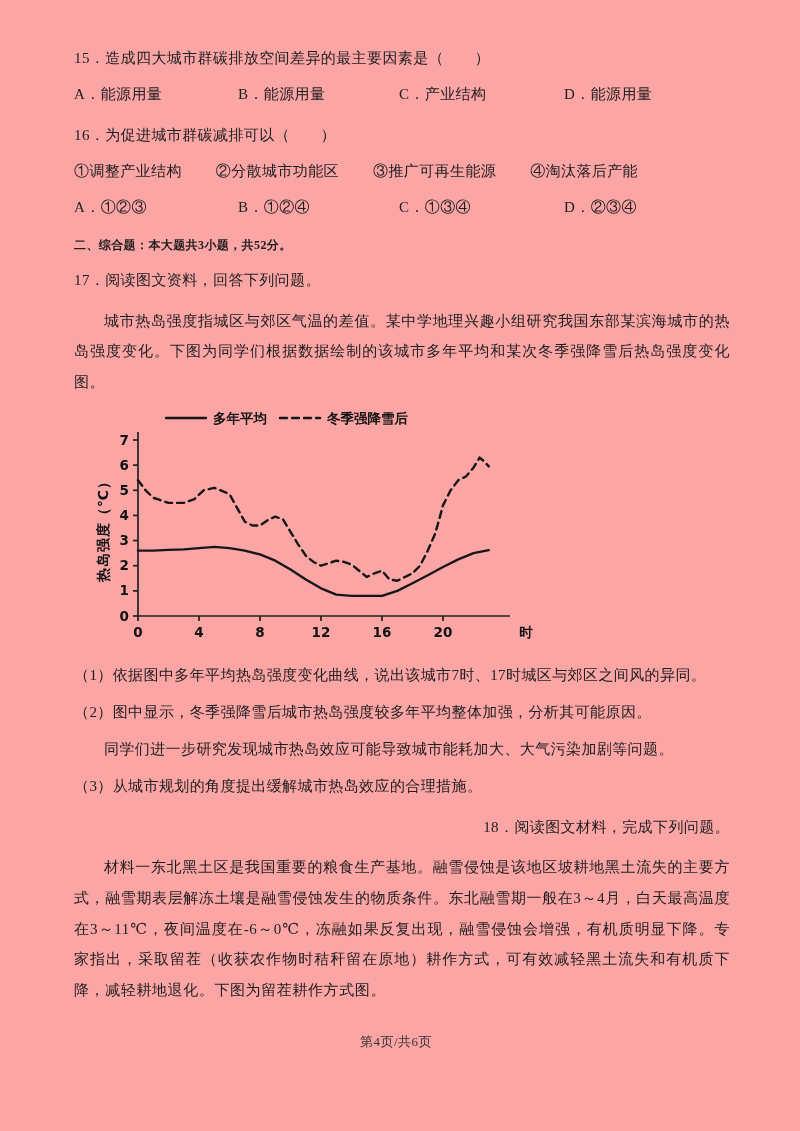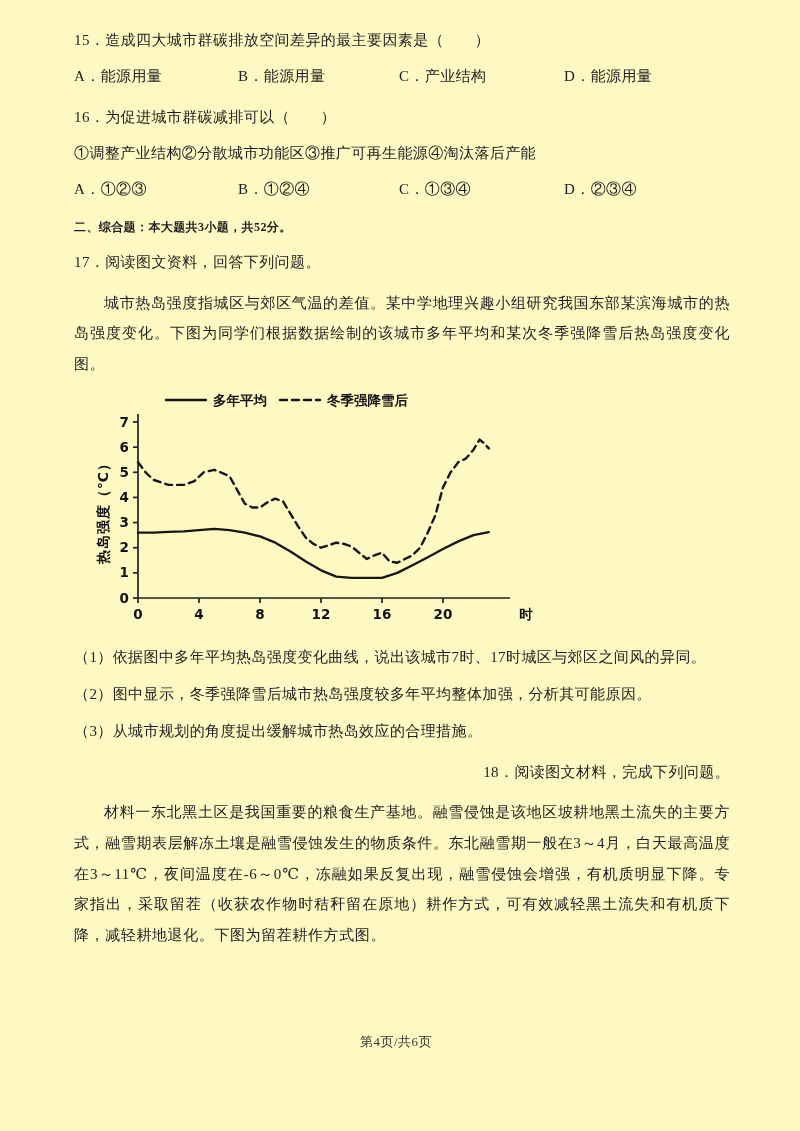--- a/index.html
+++ b/index.html
@@ -1,35 +1,35 @@
 <!DOCTYPE html>
 <html lang="zh"><head>
 <meta charset="utf-8">
 <style>
   html,body{margin:0;padding:0;background:#ffffff;}
   .page{
     position:relative;
     width:800px;height:1131px;
     box-sizing:border-box;
-    background:#fef9c3;
+    background:#fca5a5;
     color:#1d1d1f;
     font-family:"Liberation Serif","DejaVu Serif",serif;
     font-size:15px;
-    padding:29px 70px 0 74px;
+    padding:47px 70px 0 74px;
     overflow:hidden;
   }
   .stem{line-height:1.55;margin:0 0 13px 0;letter-spacing:0.4px;}
   .opts-grid{
     display:grid;
     grid-template-columns:164px 161px 165px 1fr;
     line-height:1.55;
     margin:0 0 17px 0;
     letter-spacing:0.4px;
   }
-  .items-row{display:flex;line-height:1.55;margin:0 0 13px 0;letter-spacing:0.4px;}
+  .items-row{display:flex;gap:34px;line-height:1.55;margin:0 0 13px 0;letter-spacing:0.4px;}
   .section-title{
     font-weight:bold;font-size:12px;line-height:1.5;margin:4px 0 15px 0;letter-spacing:0.4px;
   }
   .para{
     text-indent:2em;text-align:justify;line-height:2.05;margin:0 0 4px 0;letter-spacing:0.6px;
   }
   .subq{line-height:1.6;margin:13px 0;letter-spacing:0.4px;}
   .note{line-height:1.6;margin:13px 0;text-indent:2em;letter-spacing:0.4px;}
   .chart-wrap{margin:8px 0 10px 20px;width:446px;}
   .chart-wrap svg{display:block;}
@@ -118,20 +118,21 @@
           <text x="119" y="16.5" class="legend">多年平均</text>
           <line x1="186" y1="12" x2="226" y2="12" class="series" stroke-dasharray="7 5"></line>
           <text x="233" y="16.5" class="legend">冬季强降雪后</text>
           <polyline points="44.0,144.6 59.3,144.6 74.5,143.9 89.8,143.4 105.0,142.1 120.3,140.9 135.5,142.1 150.8,144.6 166.0,148.4 181.3,154.7 196.5,163.5 211.8,173.5 227.0,182.3 242.3,188.6 257.5,189.9 272.8,189.9 288.0,189.9 303.3,184.9 318.5,177.3 333.8,169.3 349.0,161.0 364.3,153.4 379.5,147.1 394.8,144.1" class="series"></polyline>
           <polyline points="44.0,74.2 51.6,84.3 59.3,91.8 74.5,96.9 89.8,96.9 100.4,93.1 109.6,84.3 120.3,81.8 135.5,88.1 143.1,101.9 150.8,115.7 158.4,119.5 166.0,119.5 175.2,113.2 181.3,110.7 188.9,113.2 196.5,125.8 204.1,138.3 211.8,149.7 219.4,155.9 227.0,159.7 234.6,157.2 242.3,154.7 249.9,155.9 257.5,158.5 265.1,164.7 272.8,171.0 280.4,167.3 288.0,164.7 295.6,173.5 303.3,174.8 310.9,171.0 318.5,167.3 326.1,159.7 333.8,144.6 341.4,127.0 349.0,99.4 356.6,84.3 364.3,74.2 371.9,70.5 379.5,61.7 385.6,51.6 390.2,55.4 394.8,60.4" class="series" stroke-dasharray="7 5"></polyline>
         </svg>
     </div>
 
     <div class="subq">（1）依据图中多年平均热岛强度变化曲线，说出该城市7时、17时城区与郊区之间风的异同。</div>
     <div class="subq">（2）图中显示，冬季强降雪后城市热岛强度较多年平均整体加强，分析其可能原因。</div>
+    <div class="note">同学们进一步研究发现城市热岛效应可能导致城市能耗加大、大气污染加剧等问题。</div>
     <div class="subq">（3）从城市规划的角度提出缓解城市热岛效应的合理措施。</div>
   </div>
 
   <div>
     <div class="stem" style="margin-top:18px;text-align:right;">18．阅读图文材料，完成下列问题。</div>
     <div class="para">材料一东北黑土区是我国重要的粮食生产基地。融雪侵蚀是该地区坡耕地黑土流失的主要方式，融雪期表层解冻土壤是融雪侵蚀发生的物质条件。东北融雪期一般在3～4月，白天最高温度在3～11℃，夜间温度在-6～0℃，冻融如果反复出现，融雪侵蚀会增强，有机质明显下降。专家指出，采取留茬（收获农作物时秸秆留在原地）耕作方式，可有效减轻黑土流失和有机质下降，减轻耕地退化。下图为留茬耕作方式图。</div>
   </div>
 
   <div class="footer">第4页/共6页</div>
 

